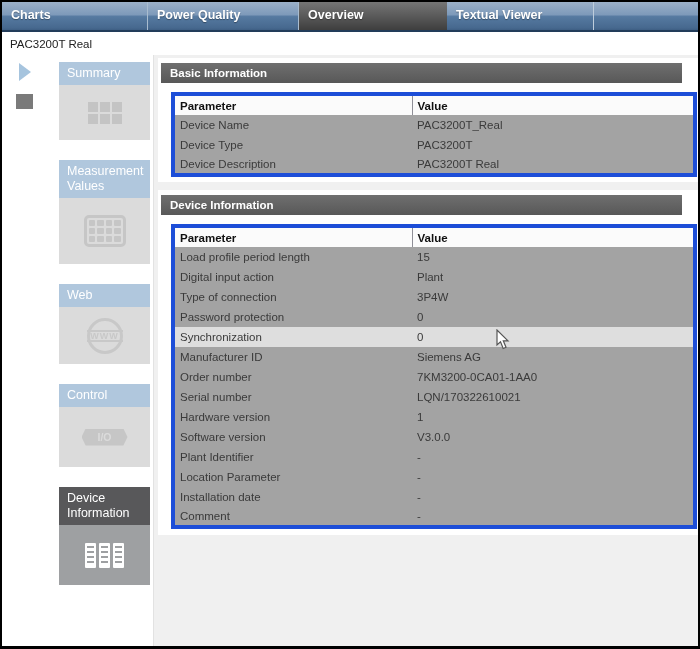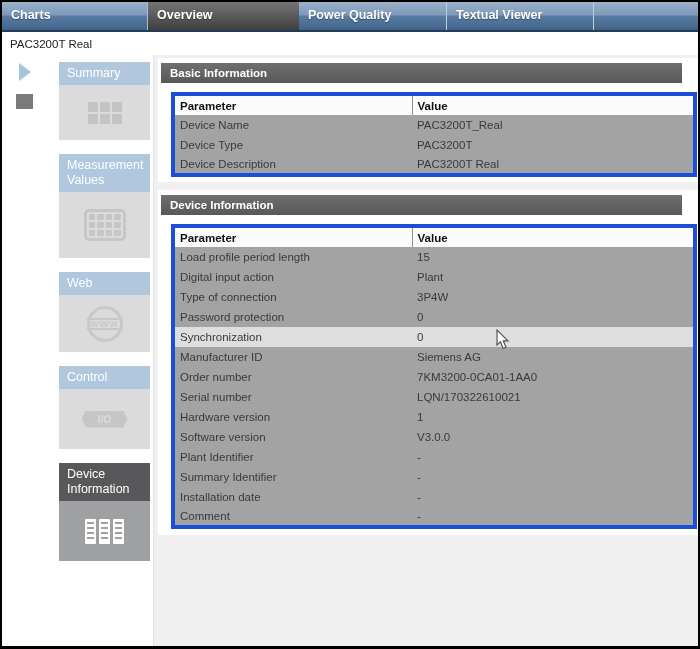--- a/index.html
+++ b/index.html
@@ -23,21 +23,21 @@
   .device-label { position:absolute; left:8px; top:36px; font-size:11.5px; color:#222; }
 
   
   .leftcol { position:absolute; left:0; top:60px; width:51px; }
   .play { position:absolute; left:17px; top:1px; width:0; height:0;
     border-left:12px solid #A6C4DE; border-top:9px solid transparent; border-bottom:9px solid transparent; }
   .stop { position:absolute; left:14px; top:32px; width:17px; height:15px; background:#7A7A7A; }
 
   
   .sidebar { position:absolute; left:51px; top:60px; width:97px; }
-  .tile { margin-bottom:14px; cursor:pointer;padding-left:6px; }
+  .tile { margin-bottom:20px; cursor:pointer;padding-left:6px; }
   .tile-h { background:#B0C7DD; color:#fff; font-size:12.5px; line-height:15px; padding:4px 4px 4px 8px; }
   .tile-b { background:#DBDBDB; display:flex; align-items:center; justify-content:center; }
   .tile:nth-child(1) .tile-b{ height:55px; }
   .tile:nth-child(2) .tile-b{ height:66px; }
   .tile:nth-child(3) .tile-b{ height:57px; }
   .tile:nth-child(4) .tile-b{ height:60px; }
   .tile:nth-child(5) .tile-b{ height:60px; }
   .tile.selected .tile-h { background:#58585A; }
   .tile.selected .tile-b { background:#9EA0A2; }
 
@@ -85,22 +85,22 @@
   
   .cursor { position:absolute; left:494px; top:327px; width:14px; height:21px; pointer-events:none; }
 </style>
 </head>
 <body>
 
 <div class="frame">
 
   <div class="tabbar">
       <div class="tab">Charts</div>
+      <div class="tab">Power Quality</div>
       <div class="tab active">Overview</div>
-      <div class="tab">Power Quality</div>
       <div class="tab">Textual Viewer</div>
     </div>
 
   <div class="device-label">PAC3200T Real</div>
 
   <div class="leftcol">
     <div class="play"></div>
     <div class="stop"></div>
   </div>
 
@@ -249,21 +249,21 @@
             </tr>
             <tr class="">
               <td>Software version</td>
               <td>V3.0.0</td>
             </tr>
             <tr class="">
               <td>Plant Identifier</td>
               <td>-</td>
             </tr>
             <tr class="">
-              <td>Summary Identifier</td>
+              <td>Location Parameter</td>
               <td>-</td>
             </tr>
             <tr class="">
               <td>Installation date</td>
               <td>-</td>
             </tr>
             <tr class="">
               <td>Comment</td>
               <td>-</td>
             </tr>

